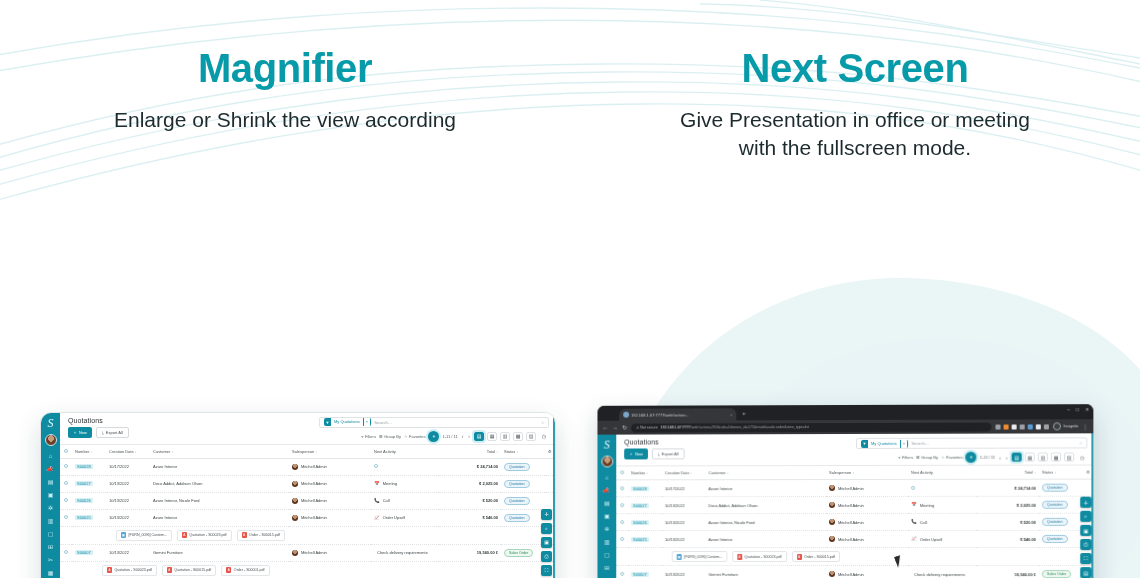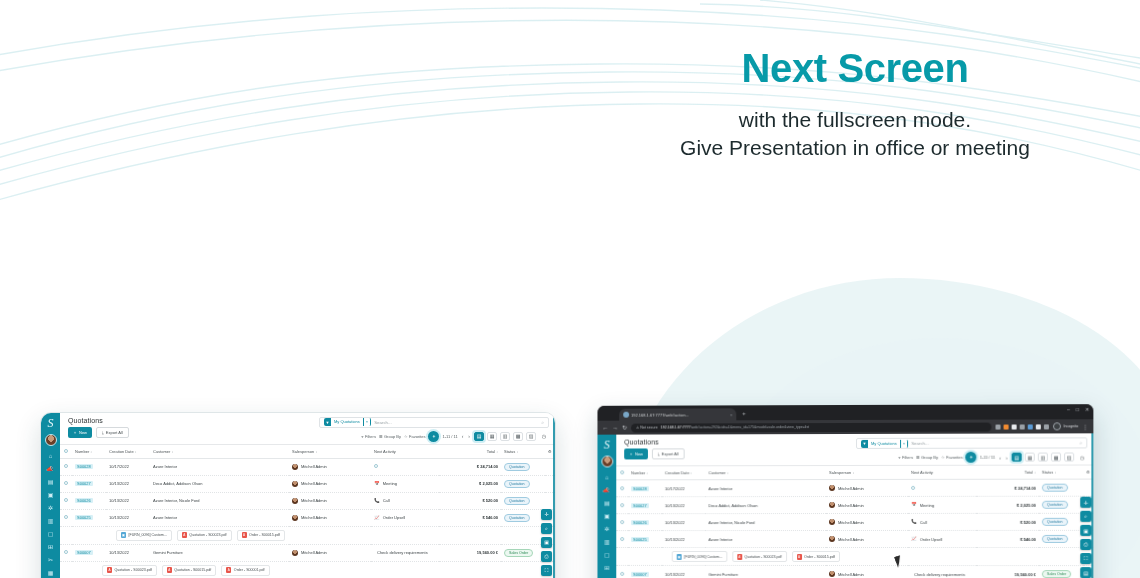--- a/index.html
+++ b/index.html
@@ -235,28 +235,30 @@
       <path d="M700,4 C840,6 960,30 1140,58"></path>
       <path d="M760,0 C880,10 990,34 1140,64"></path>
     </g>
   </svg>
   <div class="blob-br"></div>
   <div class="blob-br2"></div>
 </div>
 
 <div class="headings">
   <div class="col">
+    <h1>Magnifier</h1>
     <div class="sub">
+      <div>Enlarge or Shrink the view according</div>
     </div>
   </div>
   <div class="col">
     <h1>Next Screen</h1>
     <div class="sub">
+      <div>Give Presentation in office or meeting</div>
       <div>with the fullscreen mode.</div>
-      <div>Give Presentation in office or meeting</div>
     </div>
   </div>
 </div>
 
 <div class="devices">
 
   <div class="tablet">
     <div class="app">
 
       <div class="appsidebar">

